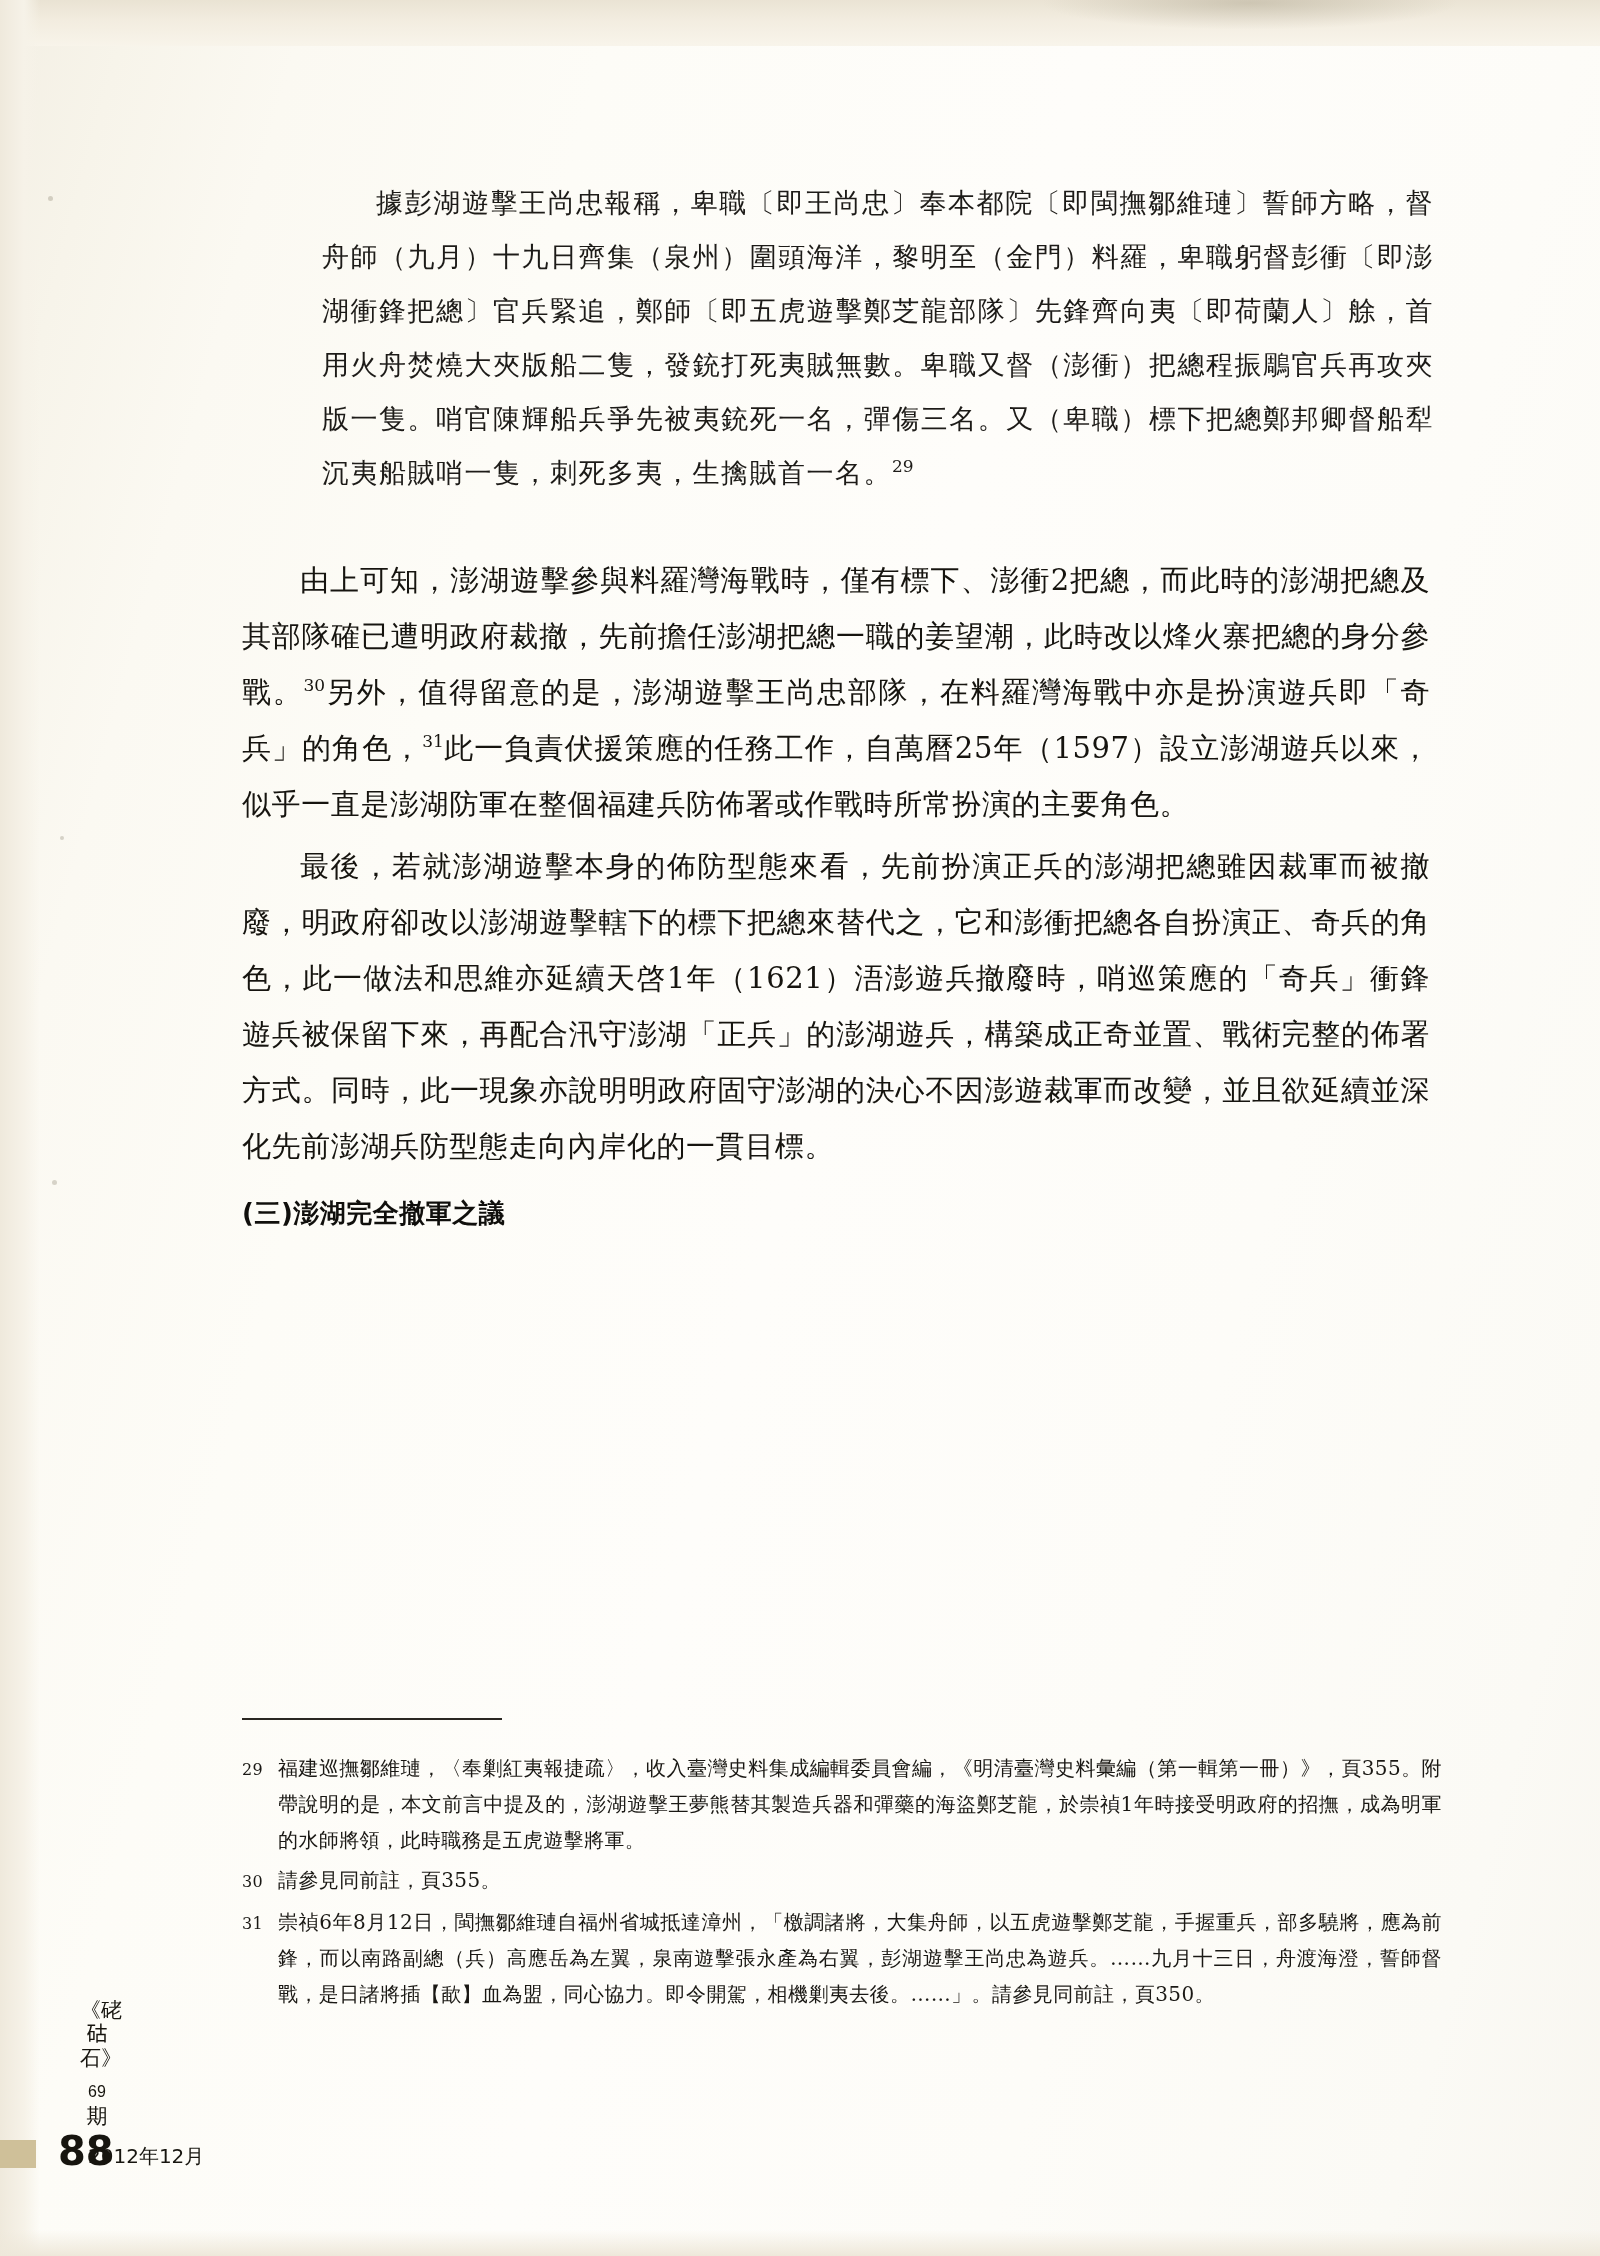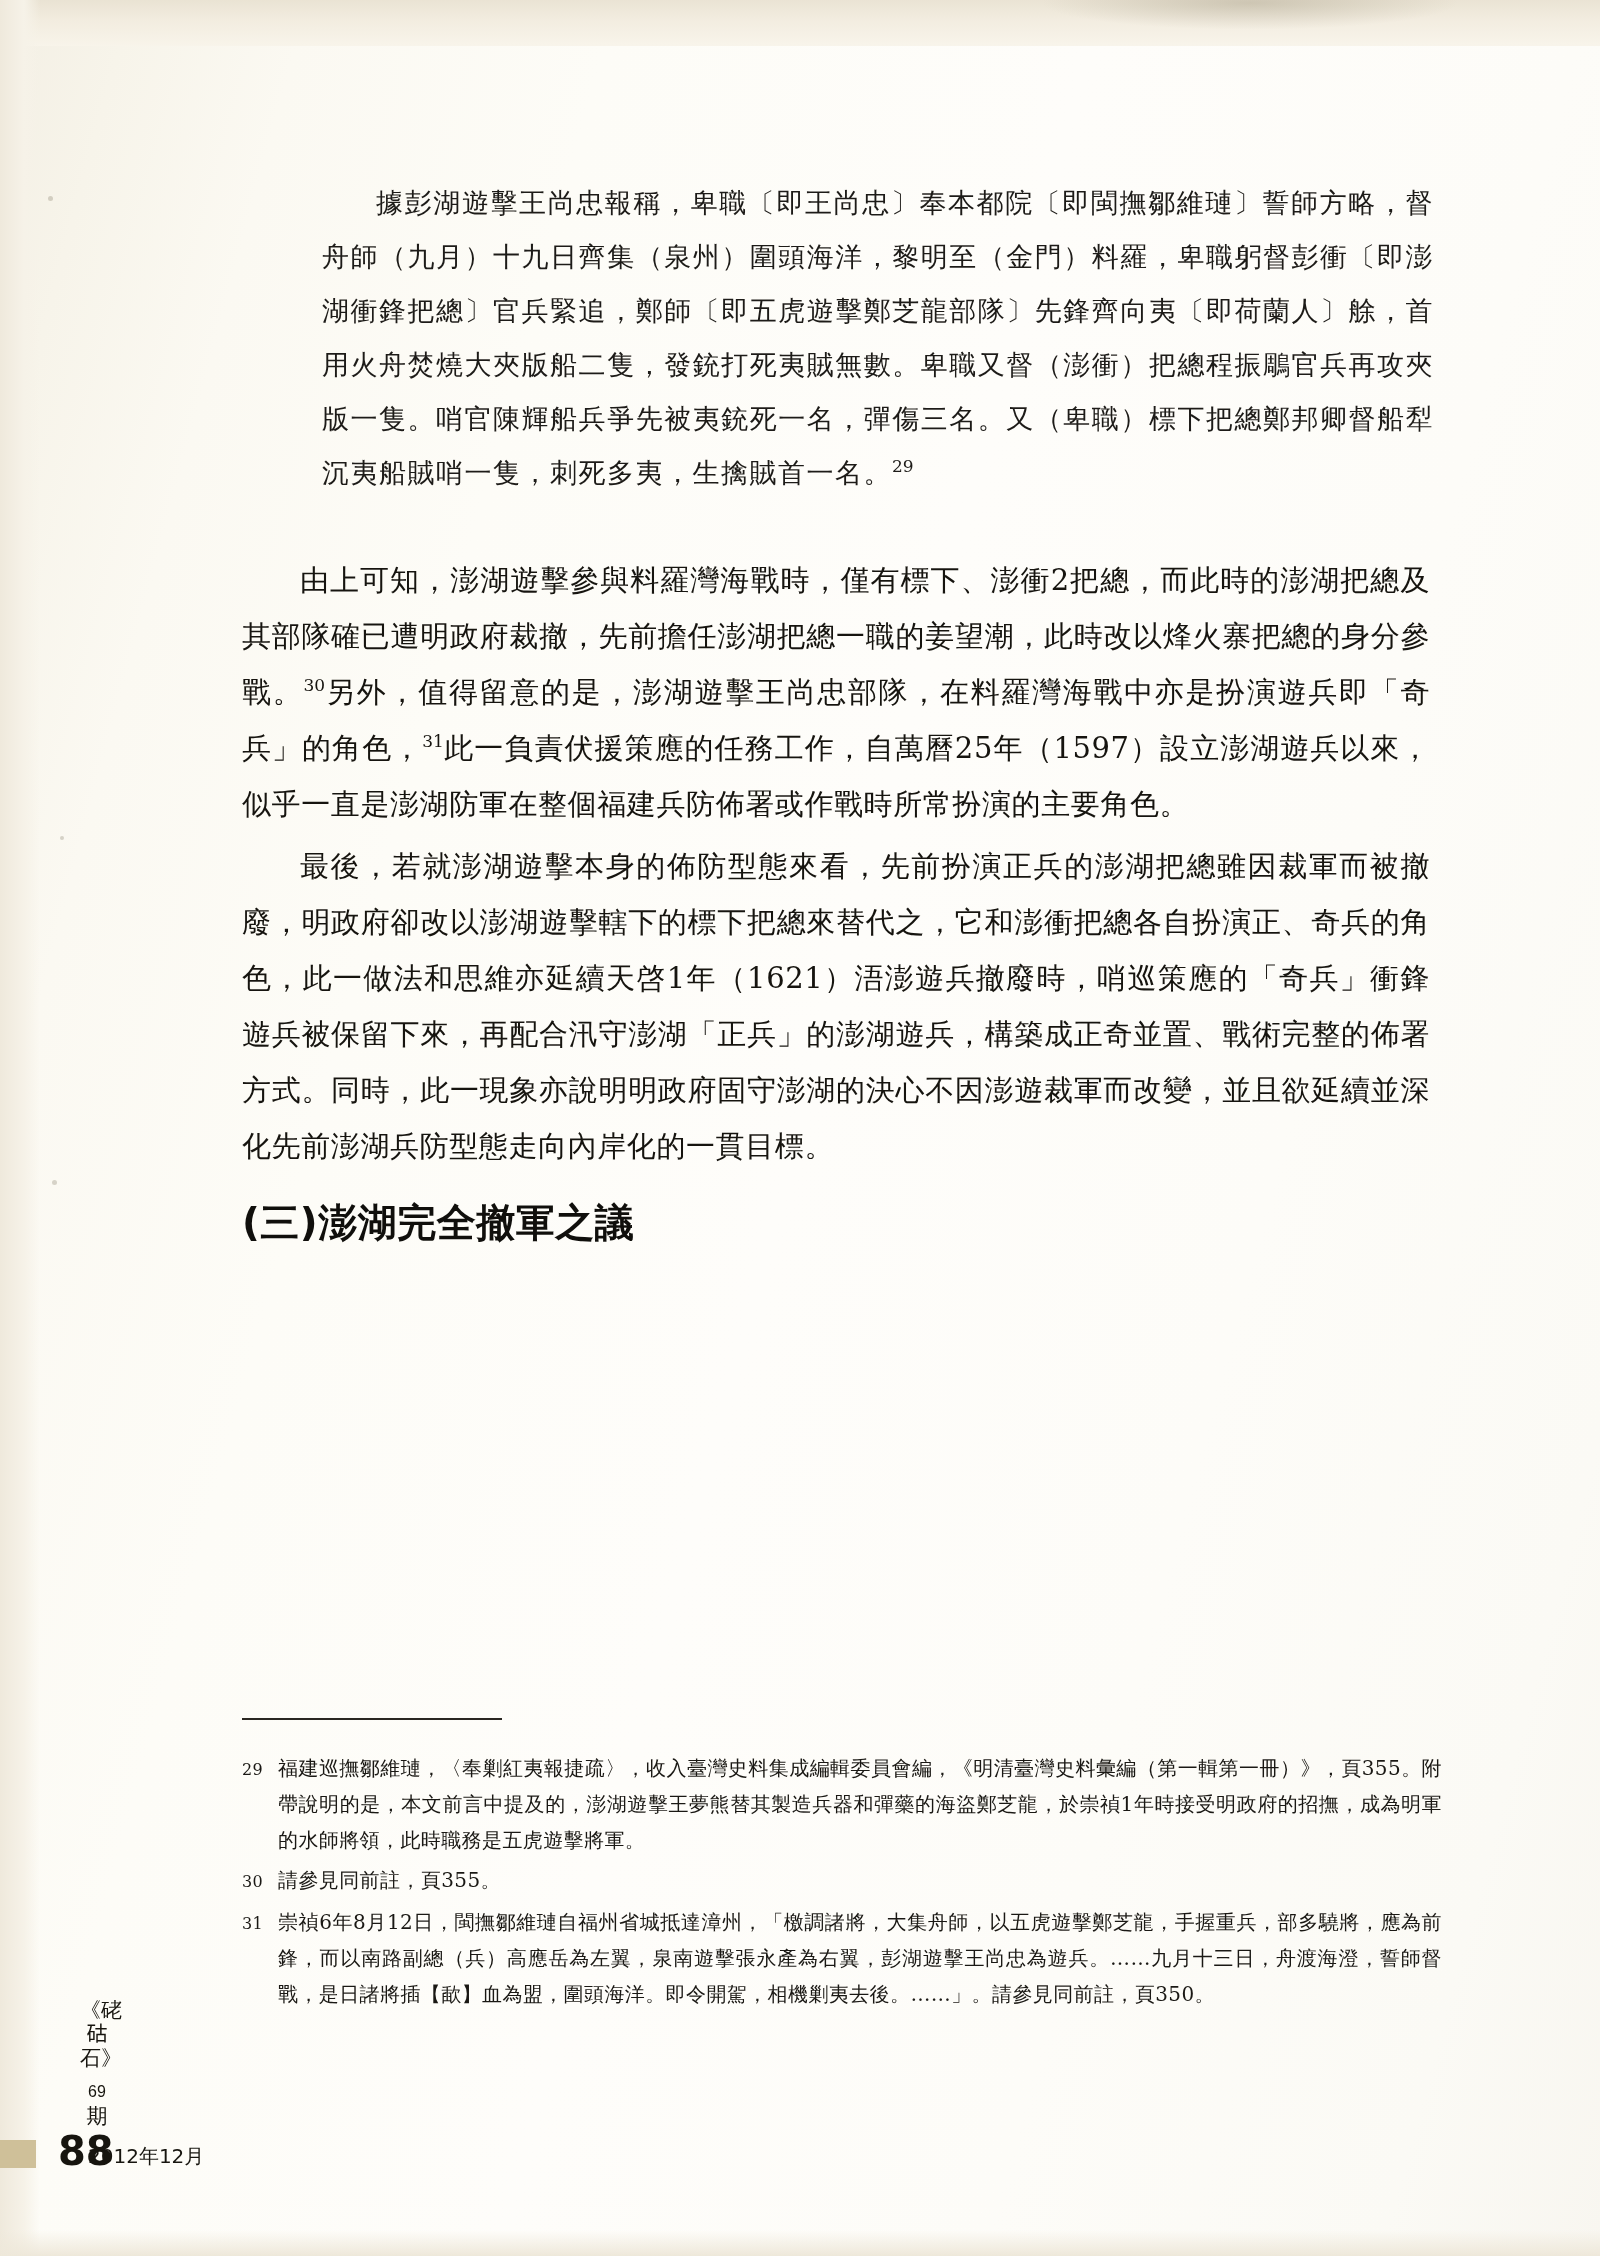--- a/index.html
+++ b/index.html
@@ -83,21 +83,21 @@
     font-size: 29px;
     line-height: 56px;
     letter-spacing: 0.6px;
     color: #16140f;
     text-align: justify;
     text-justify: inter-ideograph;
     margin: 0 12px 6px 0;
     text-indent: 58px;
   }
   h3.subhead {
-    font-size: 39px;
+    font-size: 26px;
     font-weight: bold;
     letter-spacing: 0.5px;
     color: #100f0c;
     margin: 22px 0 0 0;
     font-family: "DejaVu Sans", "Liberation Sans", sans-serif;
   }
 
   
   .fn-rule {
     position: absolute;
@@ -219,21 +219,21 @@
     <div class="fn-row">
       <div class="fn-num">29</div>
       <div class="fn-text">福建巡撫鄒維璉，〈奉剿紅夷報捷疏〉，收入臺灣史料集成編輯委員會編，《明清臺灣史料彙編（第一輯第一冊）》，頁355。附帶說明的是，本文前言中提及的，澎湖遊擊王夢熊替其製造兵器和彈藥的海盜鄭芝龍，於崇禎1年時接受明政府的招撫，成為明軍的水師將領，此時職務是五虎遊擊將軍。</div>
     </div>
     <div class="fn-row">
       <div class="fn-num">30</div>
       <div class="fn-text">請參見同前註，頁355。</div>
     </div>
     <div class="fn-row">
       <div class="fn-num">31</div>
-      <div class="fn-text">崇禎6年8月12日，閩撫鄒維璉自福州省城抵達漳州，「檄調諸將，大集舟師，以五虎遊擊鄭芝龍，手握重兵，部多驍將，應為前鋒，而以南路副總（兵）高應岳為左翼，泉南遊擊張永產為右翼，彭湖遊擊王尚忠為遊兵。……九月十三日，舟渡海澄，誓師督戰，是日諸將插【歃】血為盟，圍頭海洋。即令開駕，相機剿夷去後。……」。請參見同前註，頁350。</div>
+      <div class="fn-text">崇禎6年8月12日，閩撫鄒維璉自福州省城抵達漳州，「檄調諸將，大集舟師，以五虎遊擊鄭芝龍，手握重兵，部多驍將，應為前鋒，而以南路副總（兵）高應岳為左翼，泉南遊擊張永產為右翼，彭湖遊擊王尚忠為遊兵。……九月十三日，舟渡海澄，誓師督戰，是日諸將插【歃】血為盟，同心協力。即令開駕，相機剿夷去後。……」。請參見同前註，頁350。</div>
     </div>
   </div>
 
   <div class="spine">
     <span>《硓𥑮石》</span>
     <span class="issue">69</span>
     <span>期</span>
   </div>
 
   <div class="footer-bar"></div>

